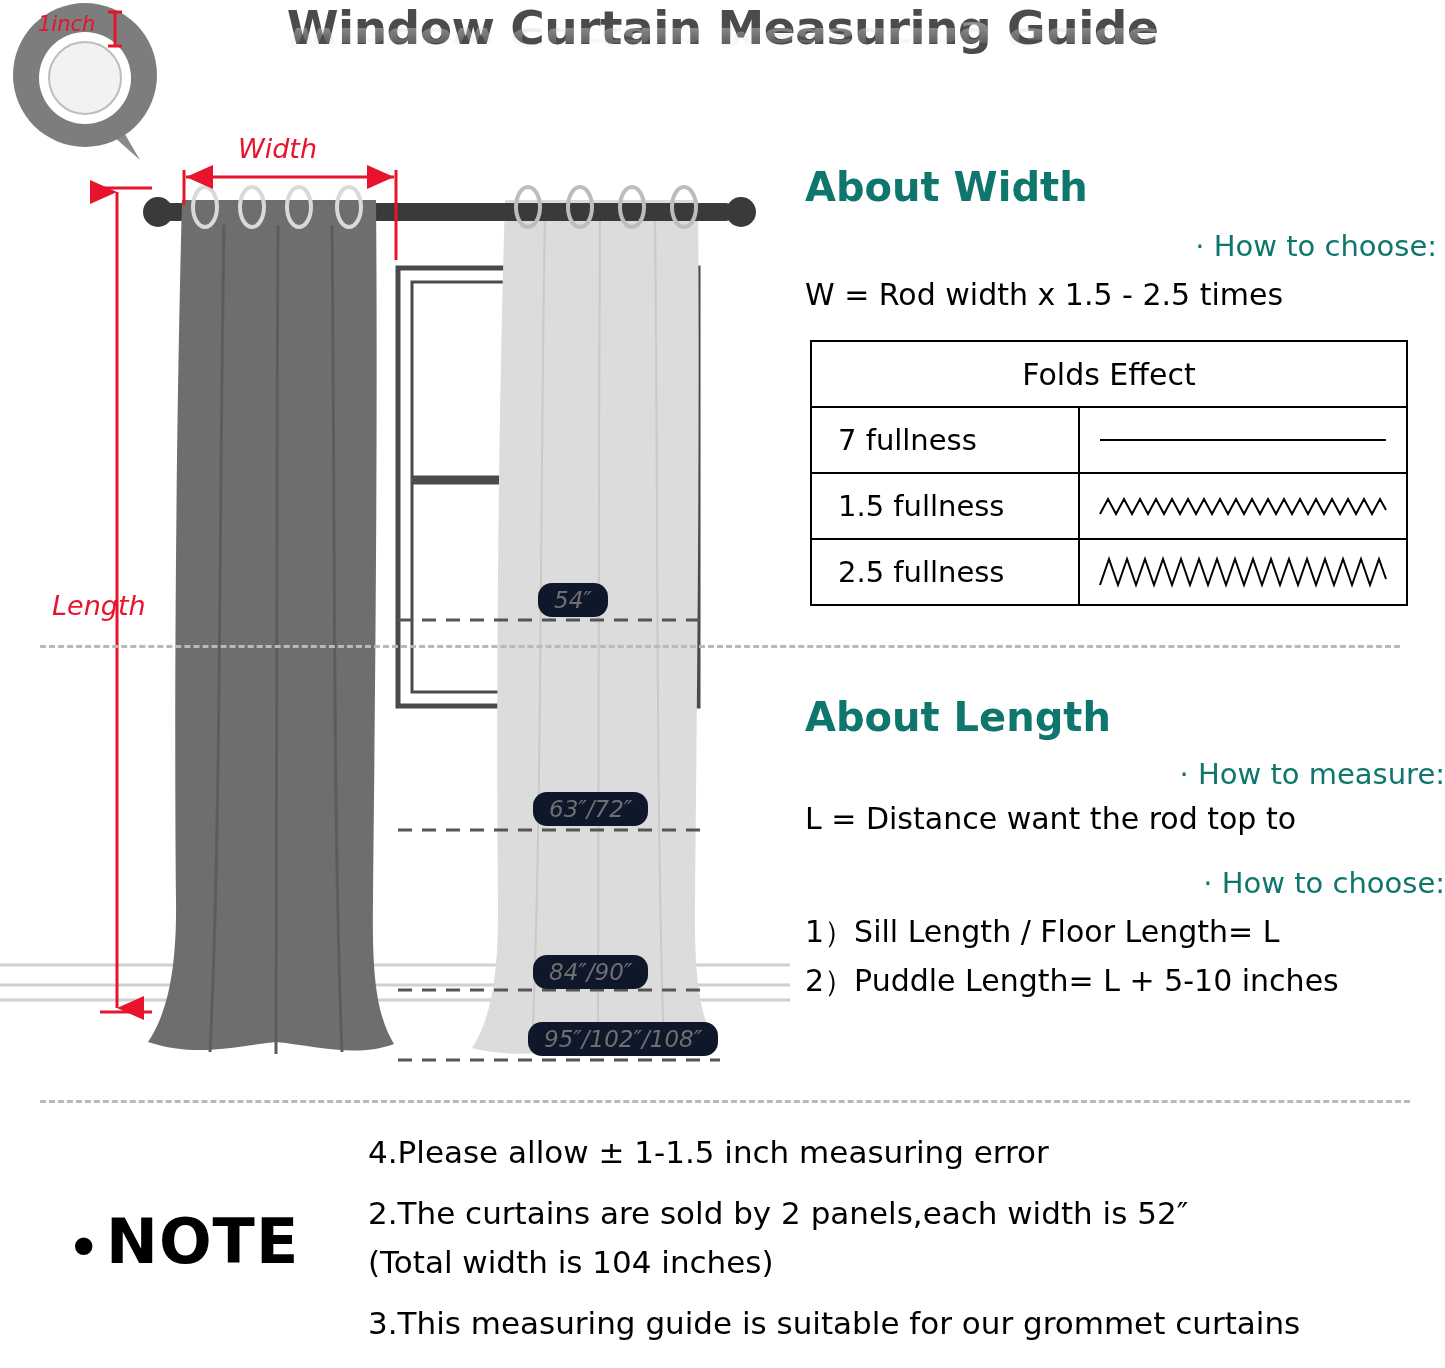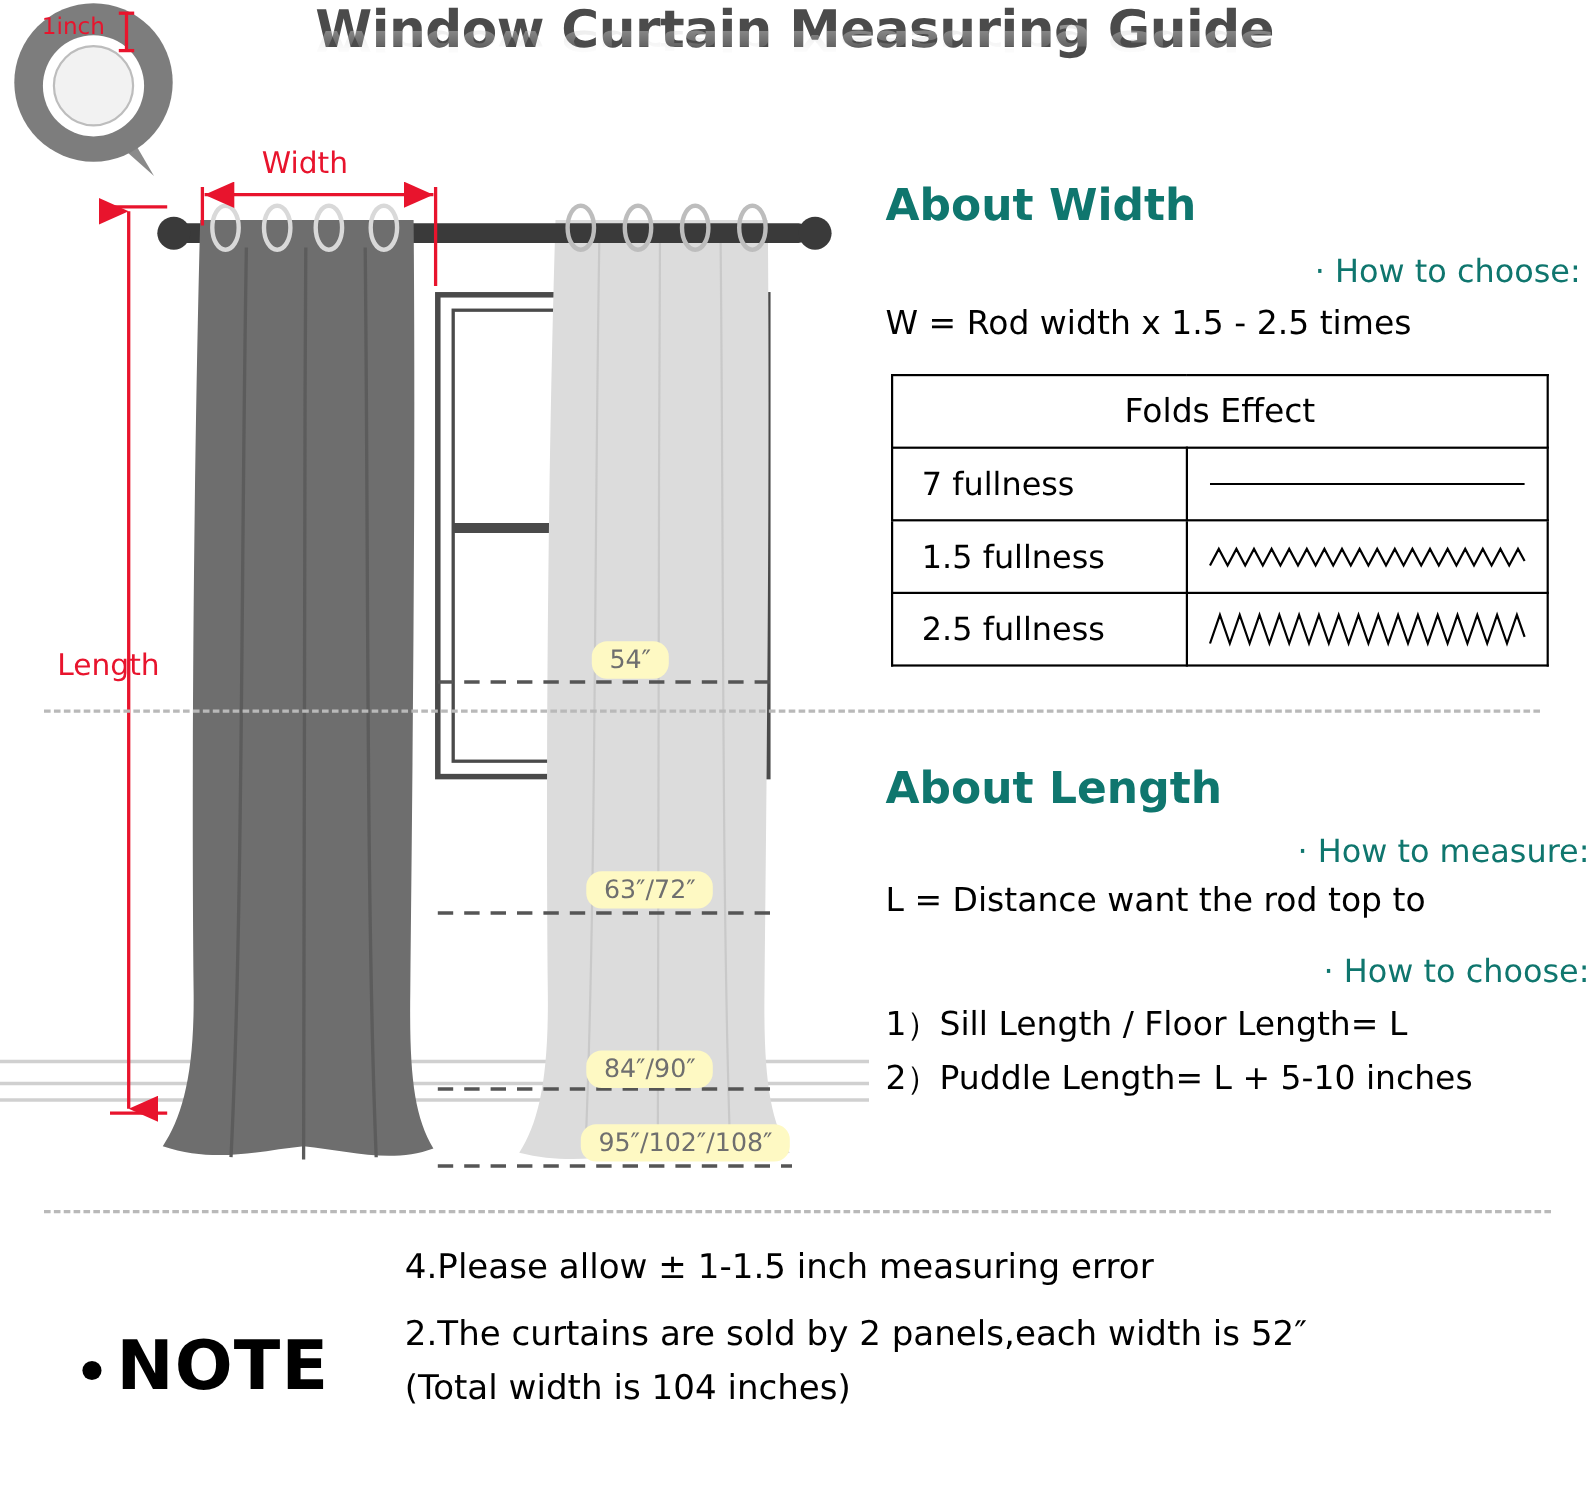--- a/index.html
+++ b/index.html
@@ -52,20 +52,21 @@
     mask-image: linear-gradient(to top, rgba(0,0,0,1), rgba(0,0,0,0));
   }
 
   
   .diagram {
     position: absolute;
     left: 0;
     top: 0;
     width: 790px;
     height: 1100px;
+    font-style: italic;
   }
   .diagram svg { display: block; }
 
   .lbl {
     position: absolute;
     font-family: "DejaVu Sans", sans-serif;
     white-space: nowrap;
   }
   .lbl-red {
     color: #e8142d;
@@ -81,21 +82,21 @@
     left: 238px;
     top: 133px;
   }
   .lbl-length {
     left: 52px;
     top: 590px;
   }
 
   .pill {
     position: absolute;
-    background: #fef9c3;
+    background: #0f172a;
     color: #6f6f6f;
     font-size: 23px;
     border-radius: 14px;
     padding: 4px 16px;
     text-align: center;
     white-space: nowrap;
   }
   .pill-54 { left: 538px; top: 583px; }
   .pill-6372 { left: 533px; top: 792px; }
   .pill-8490 { left: 533px; top: 955px; }
@@ -389,16 +390,17 @@
   <div class="divider"></div>
   <div class="divider2"></div>
 
   <div class="note-block">
     <div class="note-bullet">•</div>
     <div class="note-word">NOTE</div>
     <div class="note-lines">
       <div class="nline">4.Please allow ± 1-1.5 inch measuring error</div>
       <div class="nline tight">2.The curtains are sold by 2 panels,each width is 52″</div>
       <div class="nline">(Total width is 104 inches)</div>
+      <div class="nline">3.This measuring guide is suitable for our grommet curtains</div>
     </div>
   </div>
 
 </div>
 
 </body></html>

